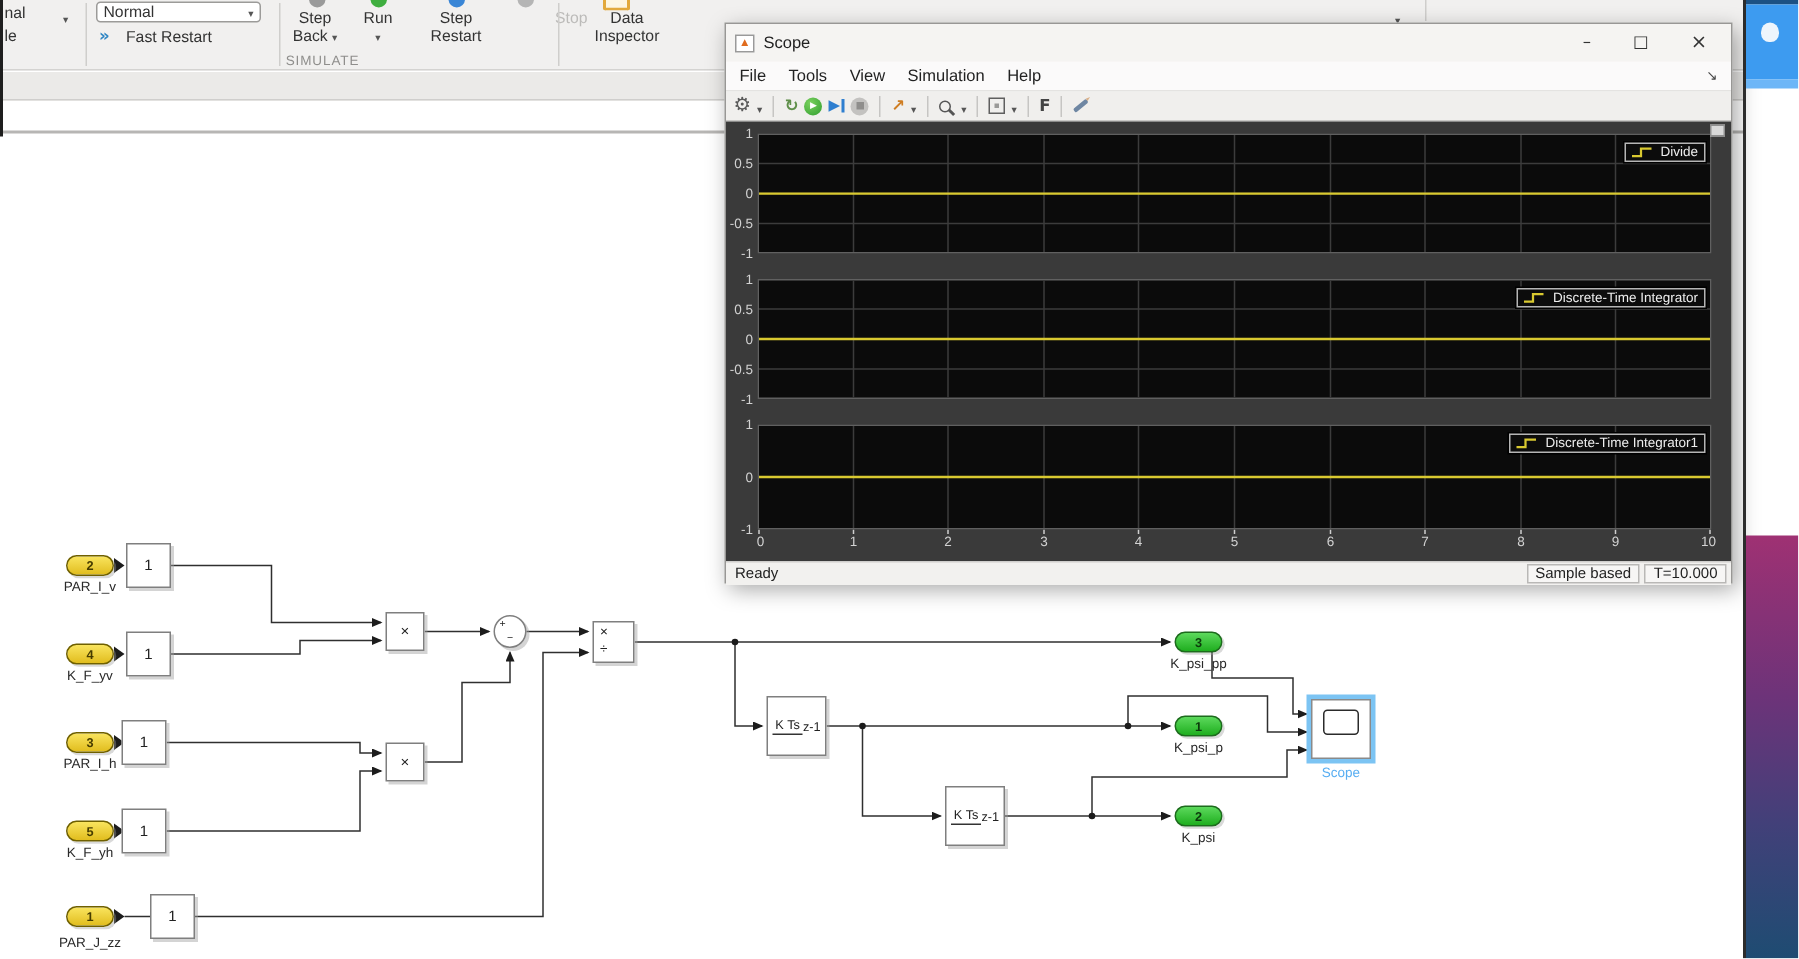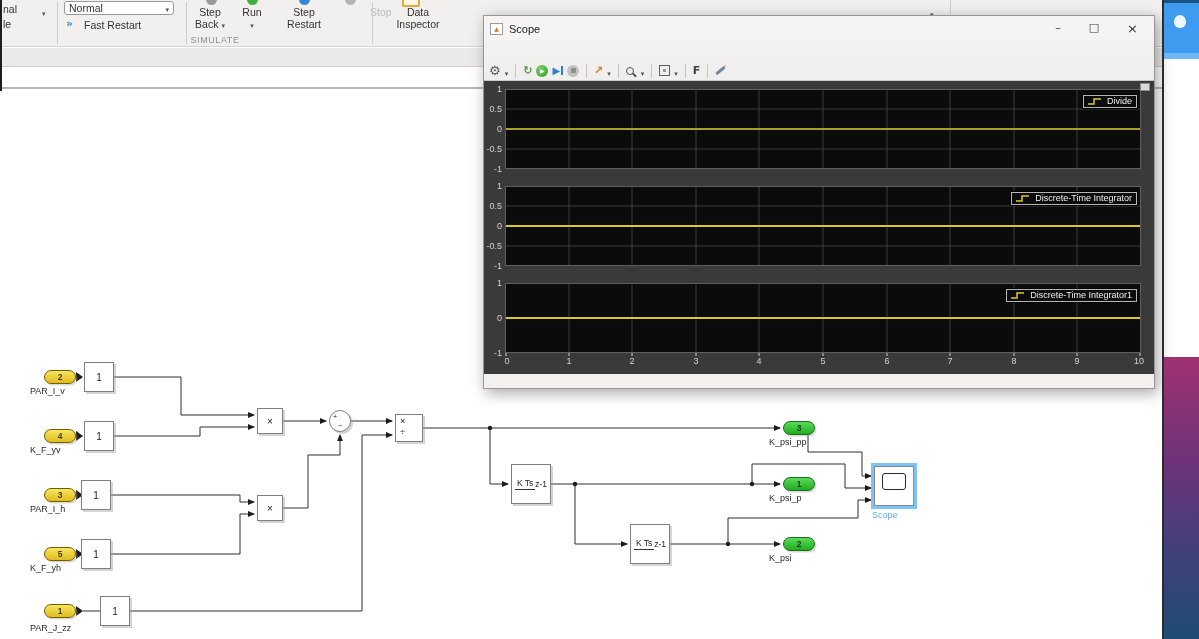--- a/index.html
+++ b/index.html
@@ -22,21 +22,21 @@
   .band2 { left:0; top:68px; width:1164px; height:21px; background:#ffffff; border-bottom:2px solid #b7b6b4; }
   .ledge { left:0; top:0; width:2px; height:91px; background:#1e1e1e; }
 
   
   .sqb { background:#fff; border:1px solid #7f7f7f; box-shadow:2px 2px 0 rgba(160,160,160,.45);
          display:flex; align-items:center; justify-content:center; font-size:10px; color:#222; }
   .oval { border-radius:8px; display:flex; align-items:center; justify-content:center;
           font-size:8.5px; font-weight:bold; width:32px; height:14px; }
   .oval-in  { border:1px solid #6f6000; background:linear-gradient(#f9e45e,#e1bd1e); color:#463c00; box-shadow:1.5px 1.5px 0 rgba(160,160,160,.4); }
   .oval-out { border:1px solid #1d6b1d; background:linear-gradient(#5cd95c,#1fae1f); color:#0c3a0c; box-shadow:1.5px 1.5px 0 rgba(160,160,160,.4); }
-  .blk-label { font-size:9px; color:#2a2a2a; white-space:nowrap; }
+  .blk-label { font-size:9px; color:#2a2a2a; white-space:nowrap; text-align:center; }
   .frac { display:flex; flex-direction:row; align-items:center; font-size:8.5px; color:#222; line-height:1.25; }
   .frac .num { border-bottom:1px solid #333; padding:0 2px; }
   .scope-blk { background:#fff; border:1px solid #8a8a8a; outline:3px solid #7cc4f3; }
   .scope-scrn { border:1.5px solid #2b2b2b; border-radius:3px; background:#fff; }
 
   
   .swin { left:483px; top:15px; width:672px; height:374px; background:#f2f1ef;
           border:1px solid #989795; box-shadow:3px 4px 14px rgba(0,0,0,.35); z-index:10; }
   .stitle { left:0; top:0; width:100%; height:25px; display:flex; align-items:center; padding:0 6px; background:#f5f4f2; }
   .stitle .t { font-size:11px; color:#222; margin-left:6px; }
@@ -266,20 +266,28 @@
   <div class="abs swin">
     <div class="abs stitle">
       <div class="appic">▲</div>
       <span class="t">Scope</span>
       <div class="wctl">
         <span>–</span>
         <span>□</span>
         <span style="font-size:13px;">×</span>
       </div>
     </div>
+    <div class="abs smenu">
+      <span class="mi">File</span>
+      <span class="mi">Tools</span>
+      <span class="mi">View</span>
+      <span class="mi">Simulation</span>
+      <span class="mi">Help</span>
+      <span class="dock">↘</span>
+    </div>
     <div class="abs stb">
       <span class="tbi" style="font-size:13px;">⚙</span>
       <span class="caret"></span>
       <div class="tsep"></div>
       <span class="tbi" style="color:#5f8f4a;font-weight:bold;font-size:11px;">↻</span>
       <div class="run-ic">▶</div>
       <div class="sf-ic">▶<i></i></div>
       <div class="stop-ic"></div>
       <div class="tsep"></div>
       <span class="tbi" style="color:#cf7d22;font-weight:bold;font-size:11px;">↗</span>
@@ -411,20 +419,25 @@
     </div>
     <div class="legend" style="top:273px;">
       <svg width="16" height="9">
           <polyline points="1,7 7,7 7,2 14,2" fill="none" stroke="#d9c930" stroke-width="1.5"></polyline>
         </svg>
       <span>Discrete-Time Integrator1</span>
     </div>
 
     <div class="maxax"></div>
 
+    <div class="abs sstatus">
+      <span style="margin-left:6px;">Ready</span>
+      <span style="margin-left:auto;" class="scell">Sample based</span>
+      <span class="scell">T=10.000</span>
+    </div>
   </div>
 
   <div class="abs macedge"></div>
   <div class="abs mac">
     <div class="abs" style="left:0;top:0;width:35px;height:3px;background:#1c5183;"></div>
     <div class="abs" style="left:0;top:3px;width:35px;height:50px;background:#3d9bf0;">
       <div class="abs" style="left:10px;top:12px;width:12px;height:13px;background:#fdfdfd;border-radius:50% 50% 45% 45%;opacity:.92;"></div>
     </div>
     <div class="abs" style="left:0;top:53px;width:35px;height:6px;background:#6db6f7;"></div>
     <div class="abs" style="left:0;top:357px;width:35px;height:282px;background:linear-gradient(180deg,#9f3173 0%,#6d3379 38%,#424079 68%,#1e4c72 100%);"></div>

